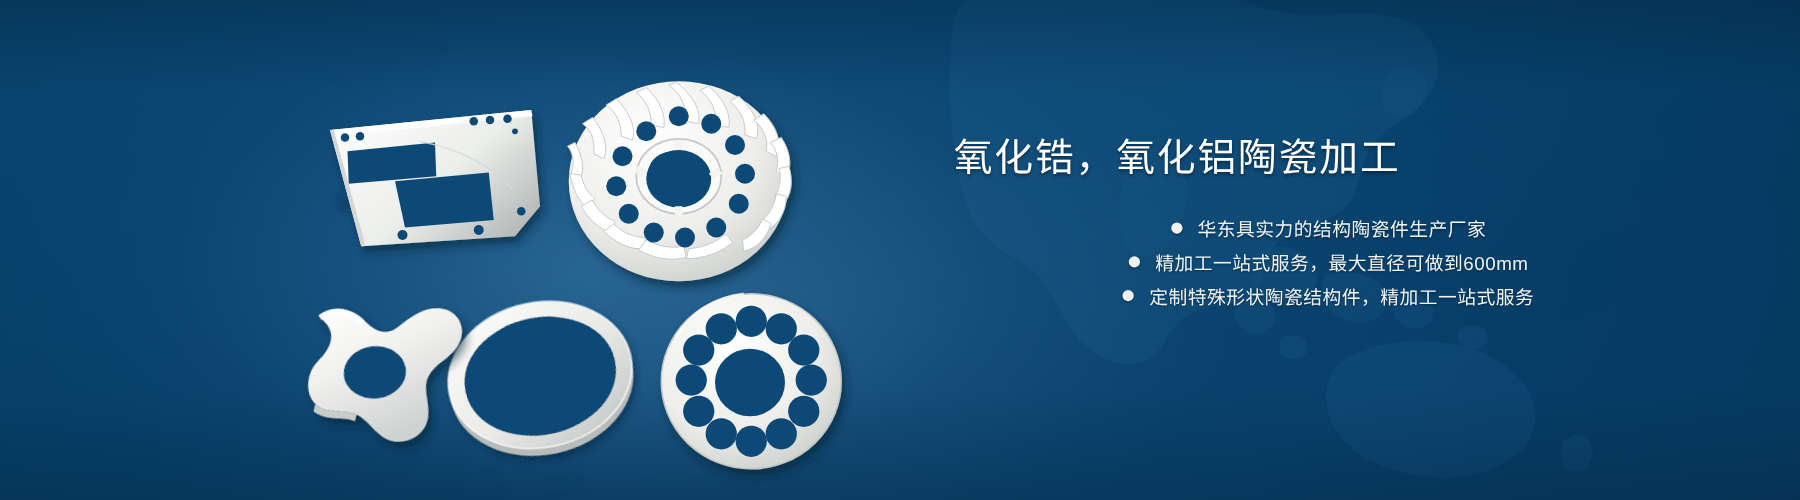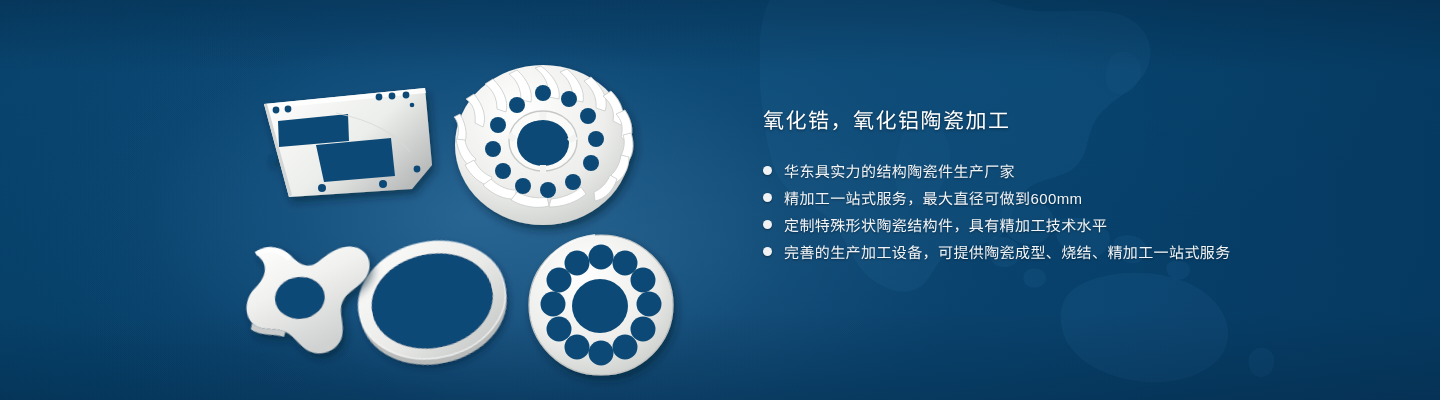--- a/index.html
+++ b/index.html
@@ -53,29 +53,29 @@
 
   
   .products{ position:absolute; left:0; top:0; width:740px; height:400px; }
   .products svg{ width:100%; height:100%; display:block; }
 
   
   .textblock{
     position:absolute; left:763px; top:108px; width:600px;
   }
   .headline{
-    font-size:21px; line-height:1.2; color:#ffffff; font-weight:400;
+    font-size:31px; line-height:1.2; color:#ffffff; font-weight:400;
     letter-spacing:1.5px;
     text-shadow:0 1px 3px rgba(0,0,0,.45);
     white-space:nowrap;
   }
   .bullets{ list-style:none; margin-top:25px; }
   .bullets li{
     display:flex; align-items:center;
-    height:24px; margin-bottom:3px;
+    height:24px; margin-bottom:3px;justify-content:center;
   }
   .dot{
     width:9px; height:9px; border-radius:50%;
     background:#f0f2f4; flex:0 0 auto; margin-right:12px;
     box-shadow:0 1px 2px rgba(0,0,0,.35);
   }
   .btext{
     font-size:15px; color:#f2f5f8; letter-spacing:.4px;
     text-shadow:0 1px 2px rgba(0,0,0,.40);
     white-space:nowrap;
@@ -287,22 +287,18 @@
       <li>
         <span class="dot"></span>
         <span class="btext">华东具实力的结构陶瓷件生产厂家</span>
       </li>
       <li>
         <span class="dot"></span>
         <span class="btext">精加工一站式服务，最大直径可做到600mm</span>
       </li>
       <li>
         <span class="dot"></span>
-        <span class="btext">定制特殊形状陶瓷结构件，具有精加工技术水平</span>
-      </li>
-      <li>
-        <span class="dot"></span>
-        <span class="btext">完善的生产加工设备，可提供陶瓷成型、烧结、精加工一站式服务</span>
+        <span class="btext">定制特殊形状陶瓷结构件，精加工一站式服务</span>
       </li>
     </ul>
   </div>
 
 </div>
 
 </body></html>

